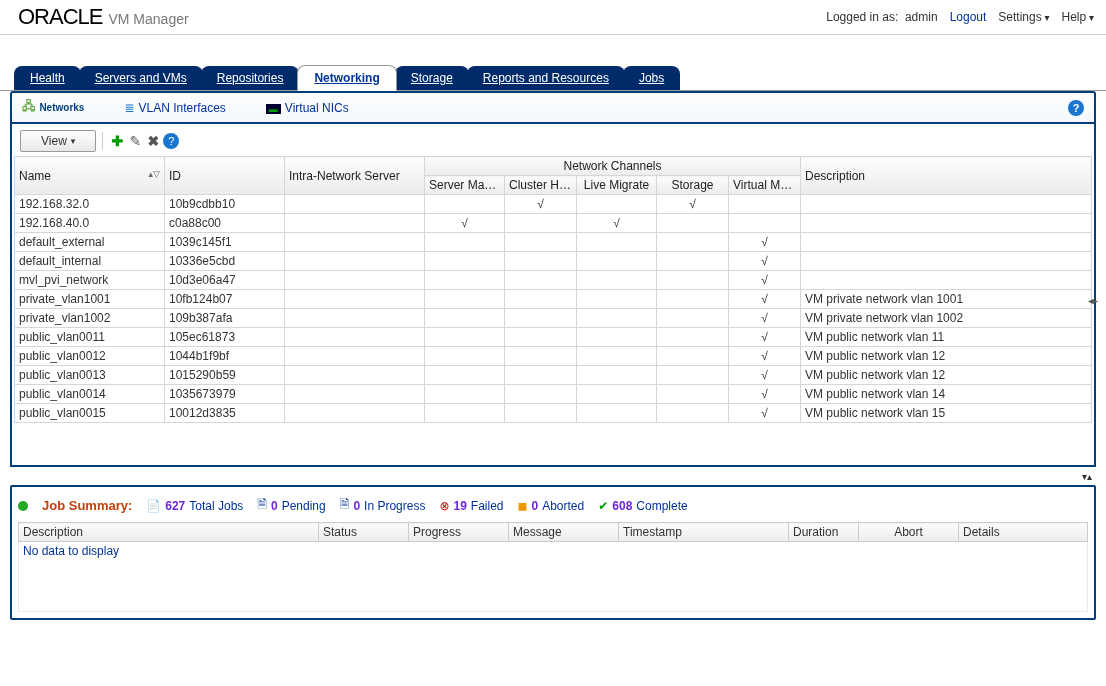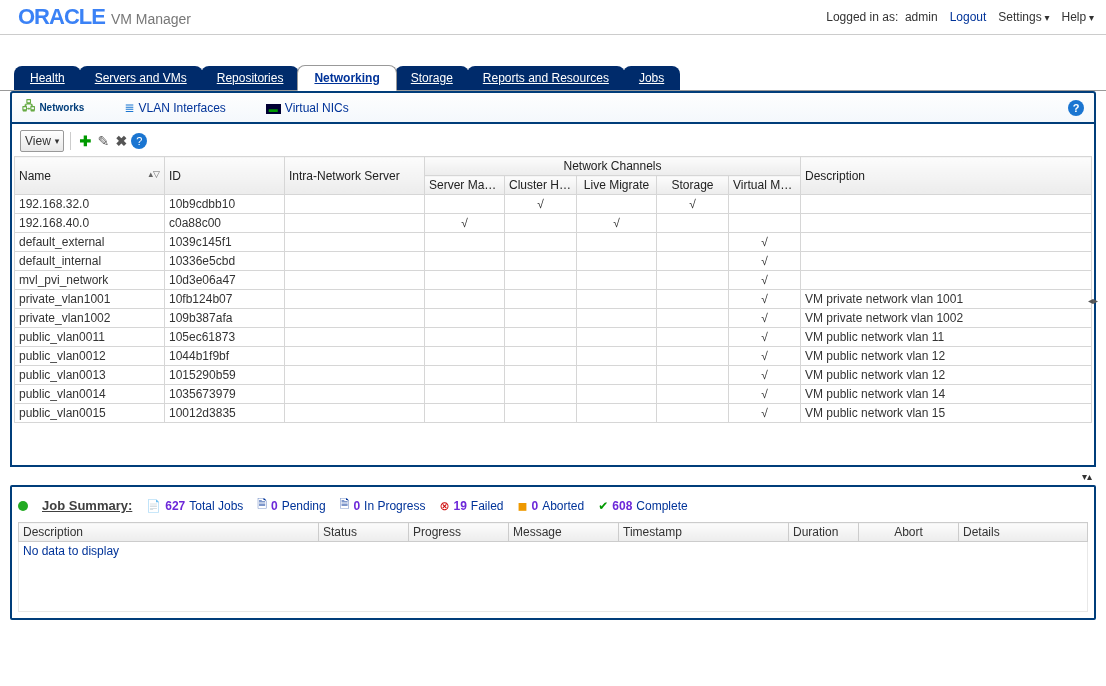--- a/index.html
+++ b/index.html
@@ -2,21 +2,21 @@
 <html><head>
 <meta charset="utf-8">
 <style>
   * { box-sizing: border-box; }
   body { margin:0; font-family: Arial, Helvetica, sans-serif; font-size:12px; color:#333; background:#fff; }
   #wrap { width:1106px; height:686px; margin:0; position:relative; }
 
   
   .hdr { display:flex; align-items:center; justify-content:space-between; padding:4px 12px 2px 18px; }
   .brand { display:flex; align-items:baseline; gap:6px; }
-  .oracle { color:#3b82f6; font-weight:bold; letter-spacing:-1px; font-size:22px; font-family: Arial, sans-serif; }
+  .oracle { color:#000000; font-weight:normal; letter-spacing:-1px; font-size:22px; font-family: Arial, sans-serif; }
   .oracle-sub { color:#777; font-size:14px; font-weight:normal; }
   .userbar { font-size:12px; color:#333; display:flex; gap:12px; align-items:center; }
   .userbar a { color:#003399; text-decoration:none; }
   .caret::after { content:" ▾"; font-size:10px; color:#333; }
   hr.topline { border:0; border-top:1px solid #ccc; margin:2px 0 30px 0; }
 
   
   .tabs { position:relative; height:26px; margin-left:14px; }
   .tab { display:inline-block; position:relative; background:#002b6b; color:#fff; padding:5px 16px; margin-right:-2px; font-size:12px; border-top-left-radius:8px; border-top-right-radius:8px; cursor:pointer; text-decoration:underline; }
   .tab.active { background:#fff; color:#003399; border:1px solid #999; border-bottom:1px solid #fff; font-weight:bold; text-decoration:underline; z-index:2; }
@@ -27,41 +27,41 @@
   .subnav .item { color:#003399; font-size:12px; cursor:pointer; display:flex; align-items:center; gap:4px; }
   .subnav .item.active { font-weight:bold; font-size:10px; color:#003d7a; text-decoration:none; }
   .subnav .help { margin-left:auto; width:16px; height:16px; border-radius:50%; background:#1a75d1; color:#fff; font-weight:bold; text-align:center; line-height:16px; font-size:11px; }
   .icon-net::before { content:"🖧"; font-size:12px; color:#6a4; }
   .icon-vlan::before { content:"≣"; color:#1a75d1; }
   .icon-vnic::before { content:"▬"; color:#090; background:#003; padding:0 3px; font-size:9px; }
 
   
   .panel { margin:0 10px; border:2px solid #003d7a; border-top:0; padding:2px; }
   .toolbar { display:flex; align-items:center; gap:2px; padding:4px 6px; }
-  .btn { border:1px solid #999; background:linear-gradient(#fff,#e8e8e8); padding:3px 4px; border-radius:2px; font-size:12px; cursor:pointer; display:inline-flex; align-items:center; gap:4px; }
+  .btn { border:1px solid #999; background:linear-gradient(#fff,#e8e8e8); padding:3px 20px; border-radius:2px; font-size:12px; cursor:pointer; display:inline-flex; align-items:center; gap:4px; }
   .icn { width:16px; height:16px; display:inline-flex; align-items:center; justify-content:center; cursor:pointer; font-size:14px; }
   .i-plus { color:#090; font-weight:bold; }
   .i-edit { color:#555; }
   .i-del { color:#555; font-weight:bold; }
   .i-help { width:16px; height:16px; border-radius:50%; background:#1a75d1; color:#fff; font-size:11px; line-height:16px; text-align:center; }
 
   
   .grid { border:1px solid #0ea5e9; width:100%; border-collapse:collapse; table-layout:fixed; }
   .grid th, .grid td { border:1px solid #d6d6d6; padding:2px 4px; text-align:left; font-weight:normal; font-size:12px; white-space:nowrap; overflow:hidden; text-overflow:ellipsis; }
   .grid th { background:linear-gradient(#fcfcfc,#ececec); color:#222; }
   .grid th.group { text-align:center; background:linear-gradient(#fcfcfc,#ececec); }
   .grid .sort-ind { float:right; color:#666; font-size:9px; }
   .chk { text-align:center !important; }
   .scrollgap { height:40px; }
 
   
   .jobpanel { margin:18px 10px 10px 10px; border:2px solid #003d7a; padding:8px 6px 6px 6px; border-radius:2px; position:relative; }
   .jobhdr { display:flex; align-items:center; gap:14px; font-size:12px; margin-bottom:6px; flex-wrap:wrap; }
   .jobhdr .dot { width:10px; height:10px; border-radius:50%; background:#2a2; display:inline-block; }
-  .jobhdr .title { font-weight:bold; color:#404040; font-size:13px;text-decoration:underline; }
+  .jobhdr .title { font-weight:bold; color:#c2410c; font-size:13px; }
   .jobhdr .stat { color:#003399; display:flex; gap:4px; align-items:center; }
   .jobhdr .stat b { color:#6d28d9; }
   .jobgrid { width:100%; border-collapse:collapse; border:1px solid #ccc; }
   .jobgrid th { background:linear-gradient(#fcfcfc,#ececec); border:1px solid #ccc; padding:2px 4px; text-align:left; font-weight:normal; font-size:12px; }
   .jobgrid td { border:1px solid #e8e8e8; padding:2px 4px; color:#003399; font-size:12px; }
   .jobbody { height:70px; }
   .collapse-handle { position:absolute; right:2px; top:-16px; font-size:10px; color:#333; cursor:pointer; }
   .resize-handle { position:absolute; right:-4px; top:50%; font-size:10px; color:#555; cursor:ew-resize; }
 </style>
 </head>

